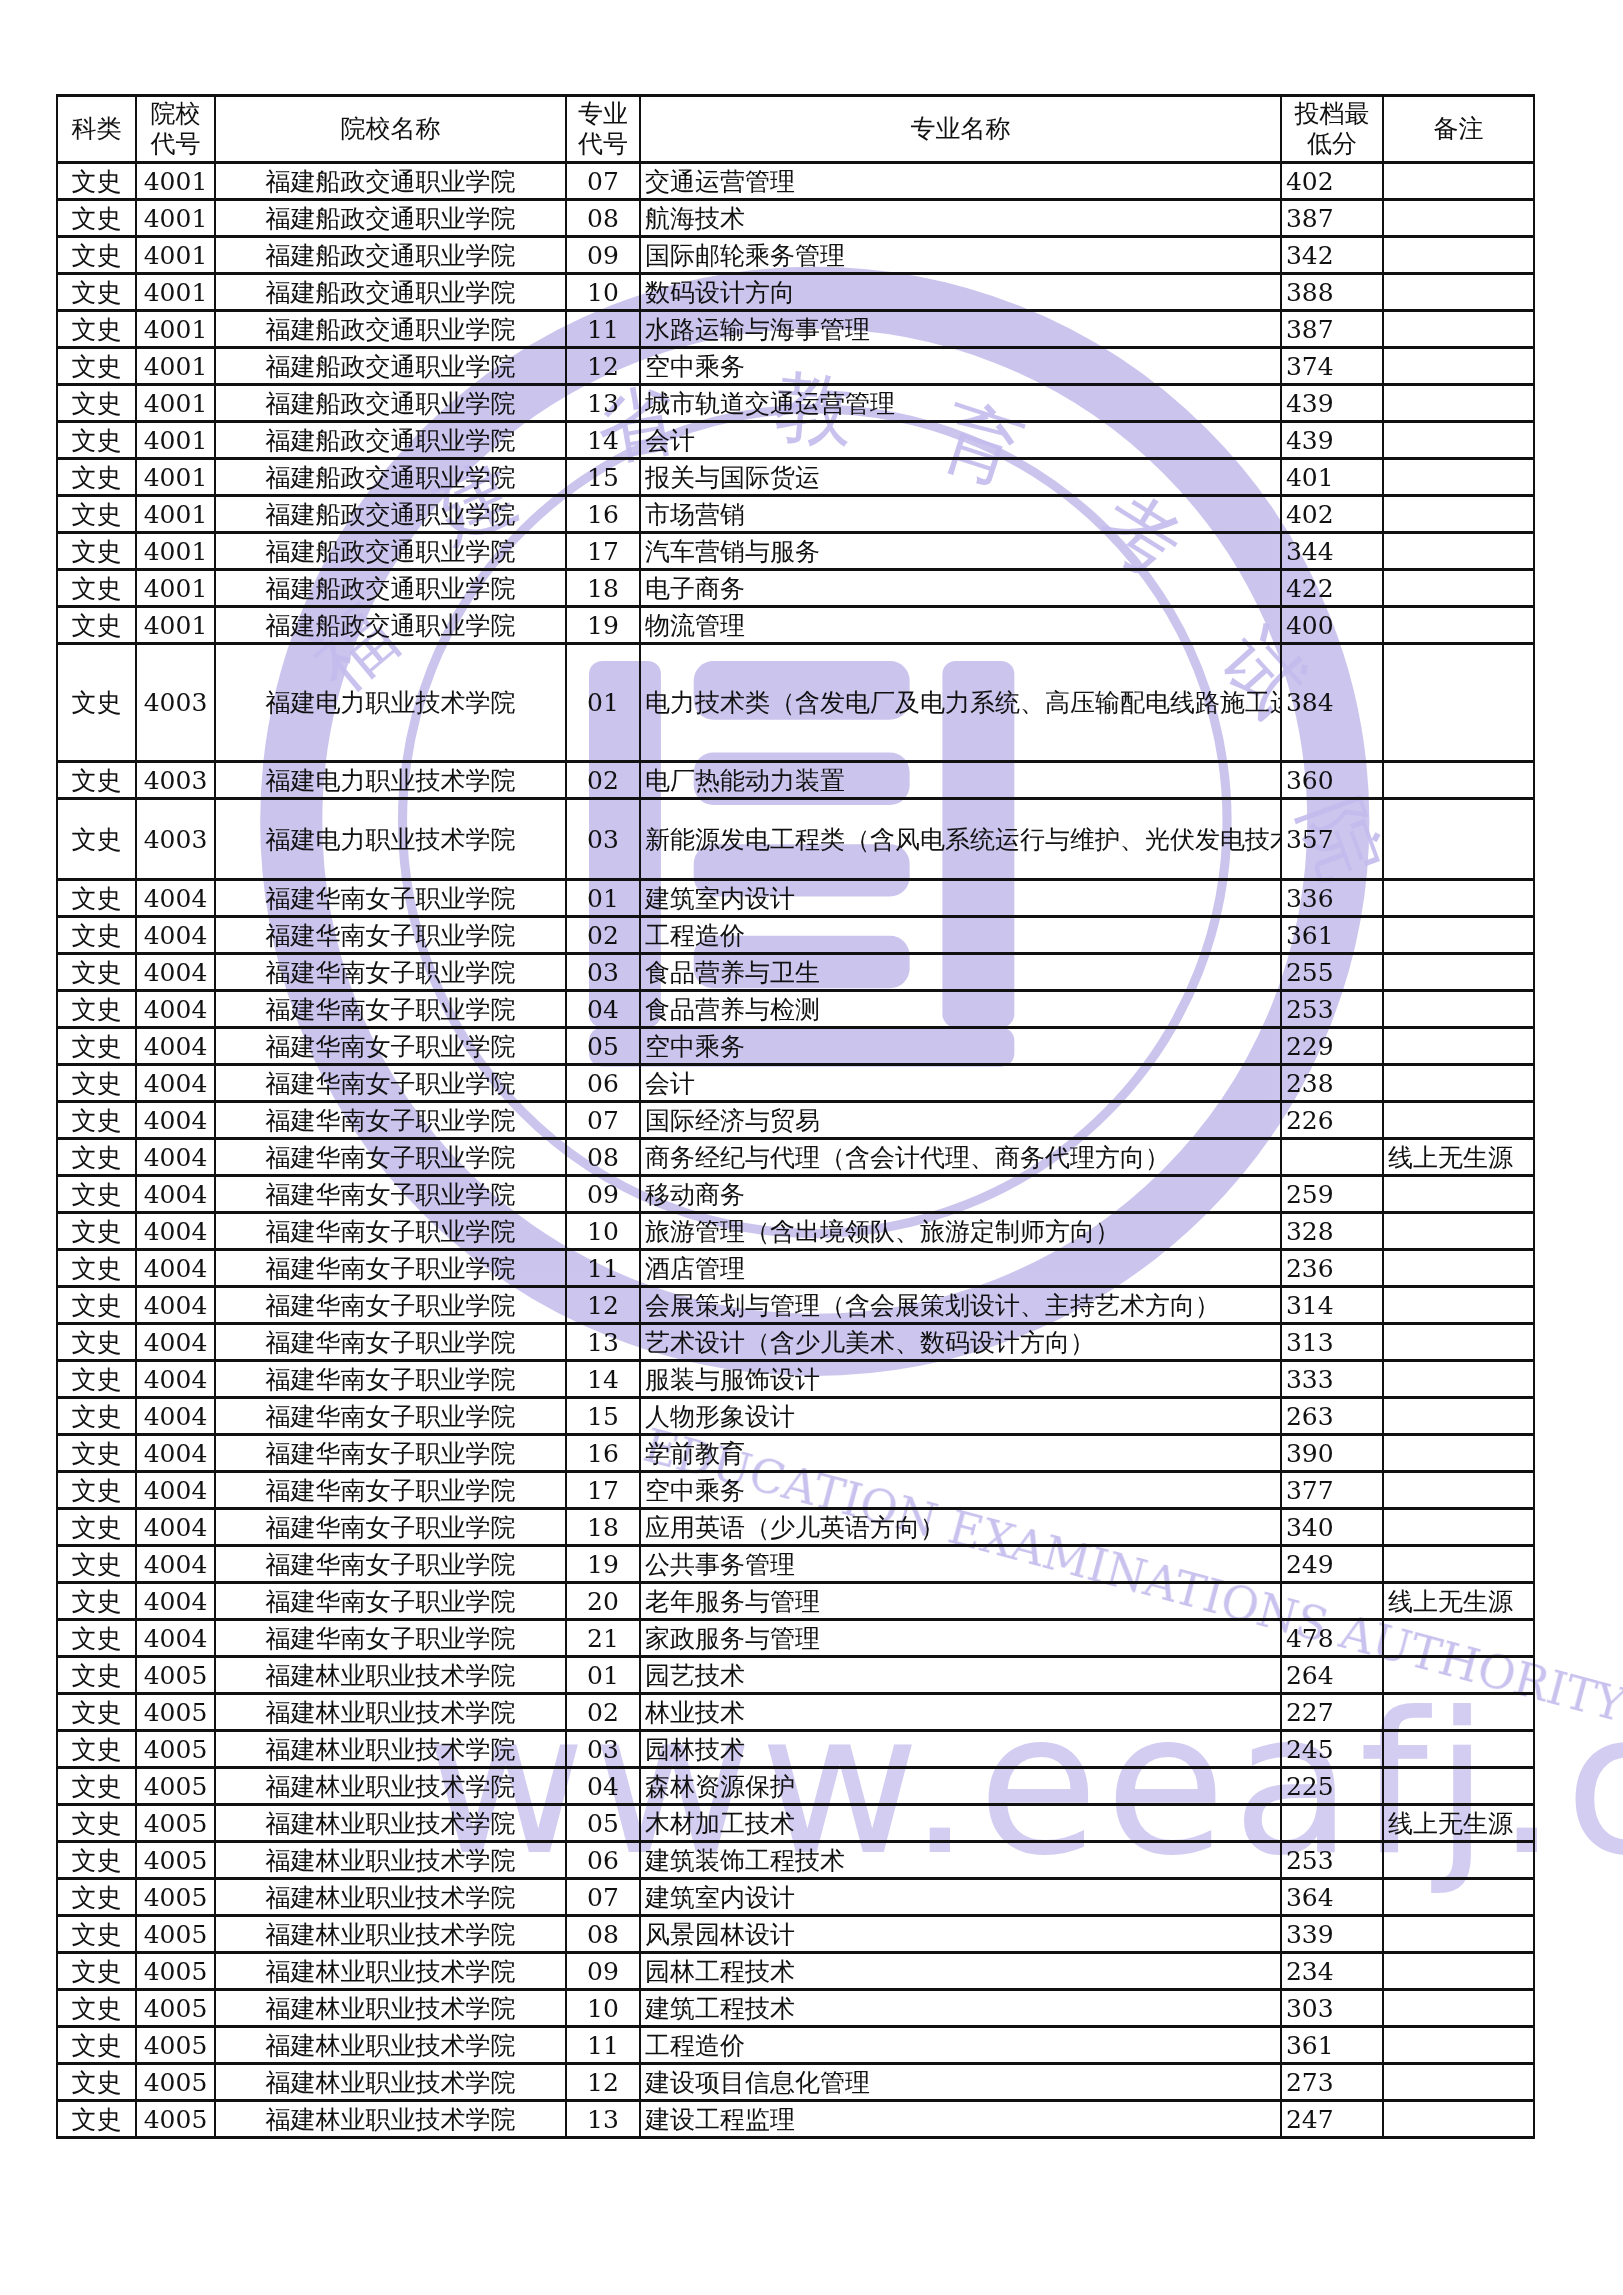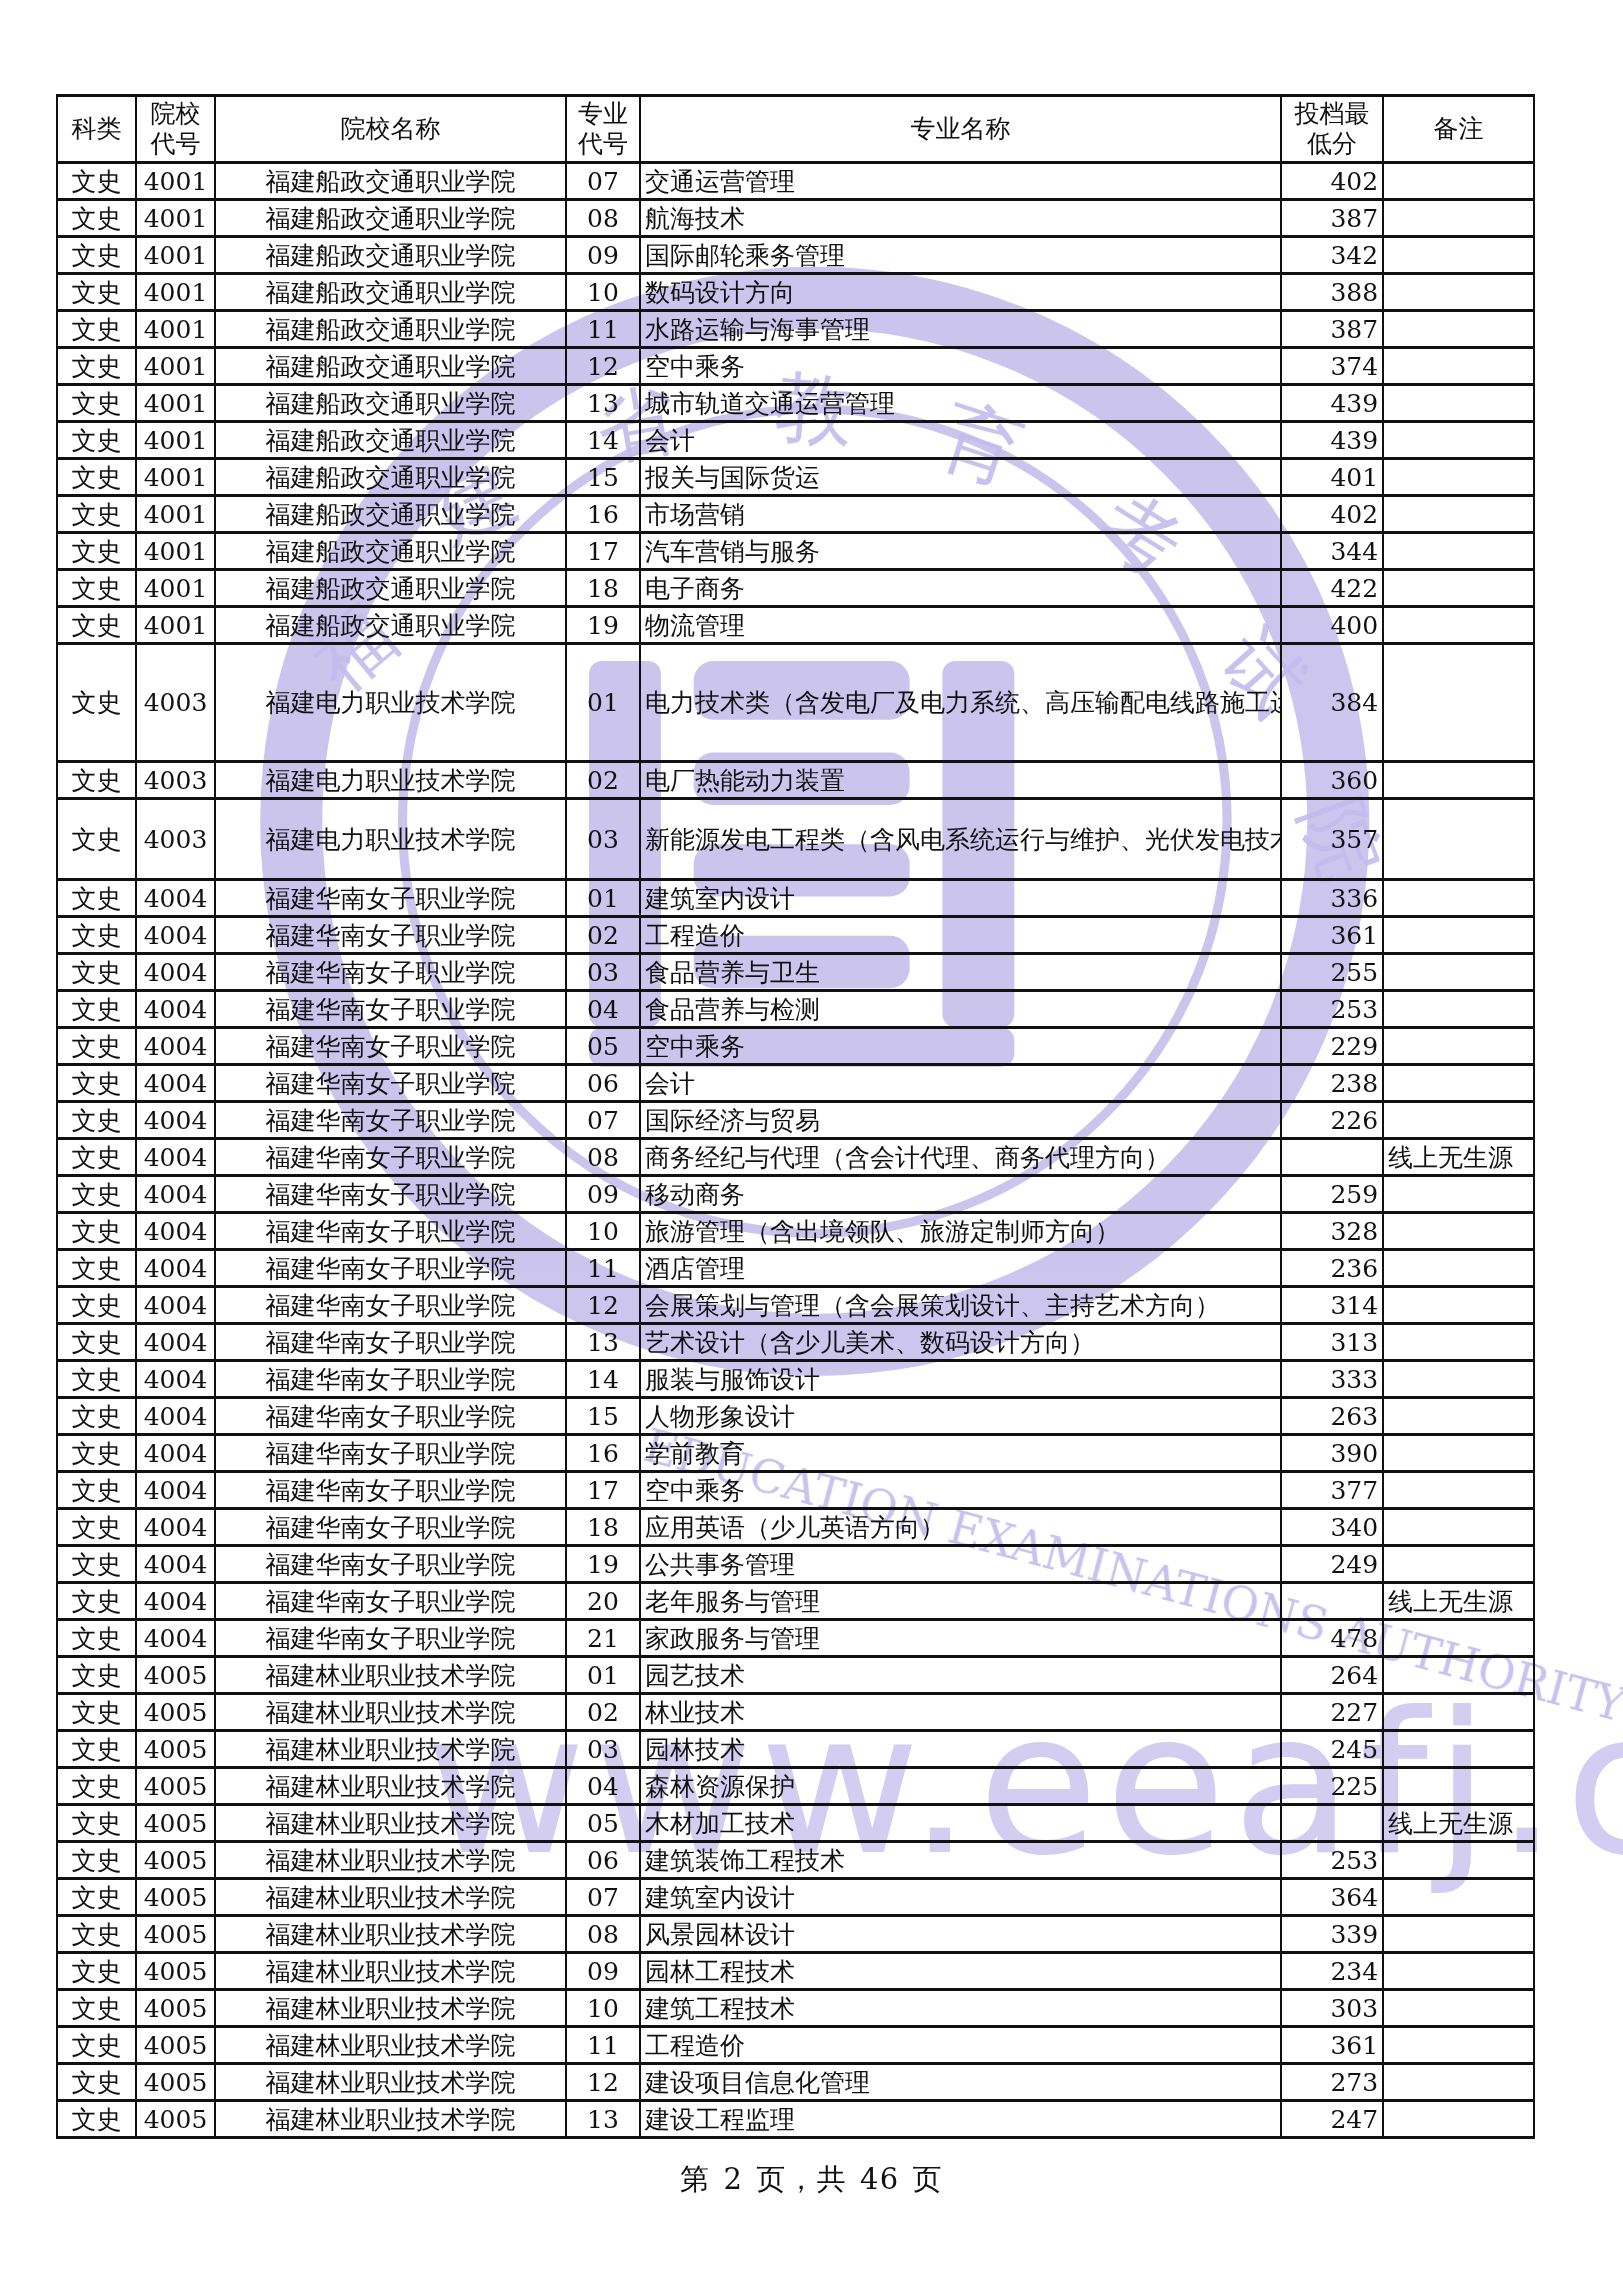--- a/index.html
+++ b/index.html
@@ -69,21 +69,21 @@
     table.admission tbody tr td {
       border-bottom: 3.3px solid #111;
     }
     table.admission tbody tr.tall3 { height: 118px; }
     table.admission tbody tr.tall2 { height: 81px; }
     td.c-cat { text-align: center; }
     td.c-code { text-align: center; }
     td.c-school { text-align: center; }
     td.c-mcode { text-align: center; }
     td.c-major { text-align: left; white-space: normal; }
-    td.c-score { text-align: right; padding-right: 5.2px; vertical-align: bottom; }
+    td.c-score { text-align: left; padding-right: 5.2px; vertical-align: bottom; }
     td.c-note { text-align: left; padding-left: 2.6px; font-size: 25px; }
     table.admission tbody tr:last-child td { border-bottom: 3.9px solid #111; }
     .footer {
       position: absolute;
       left: 0;
       top: 2160px;
       width: 1623px;
       text-align: center;
       font-size: 29px;
       letter-spacing: 1.3px;
@@ -596,17 +596,14 @@
             <td class="c-school">福建林业职业技术学院</td>
             <td class="c-mcode">13</td>
             <td class="c-major">建设工程监理</td>
             <td class="c-score">247</td>
             <td class="c-note"></td>
           </tr>
         </tbody>
     </table>
   </div>
 
-  <div class="footer">
-    <span>第</span><span>2</span><span>页，共</span><span>46</span><span>页</span>
-  </div>
 </div>
 
 
 </body></html>

